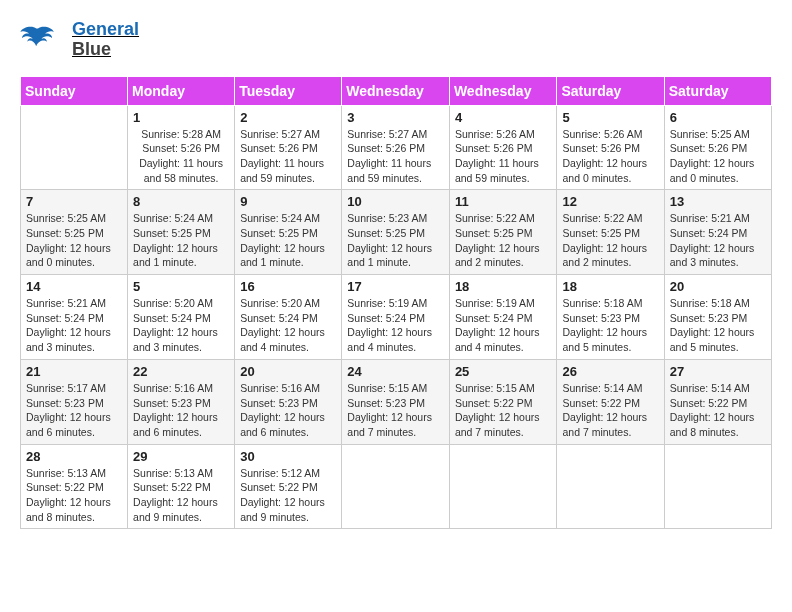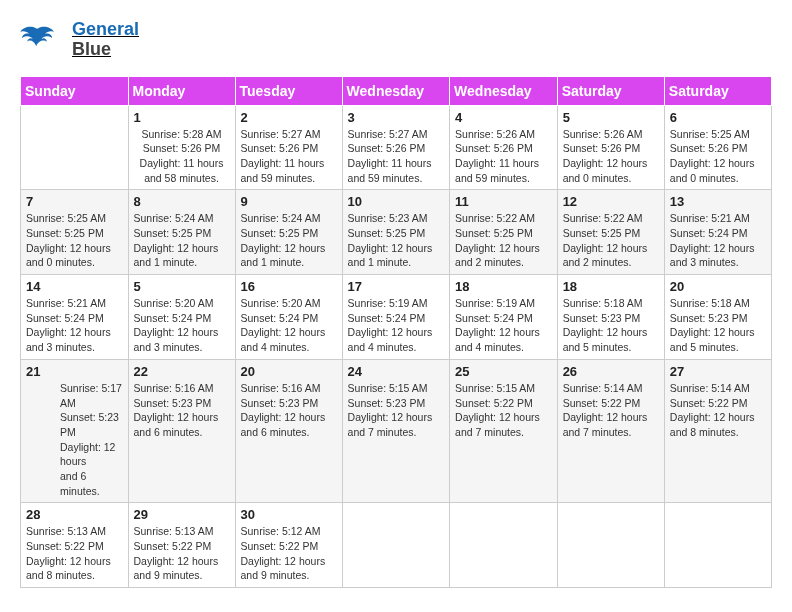--- a/index.html
+++ b/index.html
@@ -265,21 +265,21 @@
           <span class="day-num">20</span>
           <div class="day-info" style="white-space: pre-line;">Sunrise: 5:18 AM
 Sunset: 5:23 PM
 Daylight: 12 hours
 and 5 minutes.</div>
         </td>
       </tr>
       <tr>
         <td>
           <span class="day-num">21</span>
-          <div class="day-info" style="white-space: pre-line; margin-left: 34px;">Sunrise: 5:17 AM
+          <div class="day-info" style="white-space: pre-line;">Sunrise: 5:17 AM
 Sunset: 5:23 PM
 Daylight: 12 hours
 and 6 minutes.</div>
         </td>
         <td>
           <span class="day-num">22</span>
           <div class="day-info" style="white-space: pre-line;">Sunrise: 5:16 AM
 Sunset: 5:23 PM
 Daylight: 12 hours
 and 6 minutes.</div>

